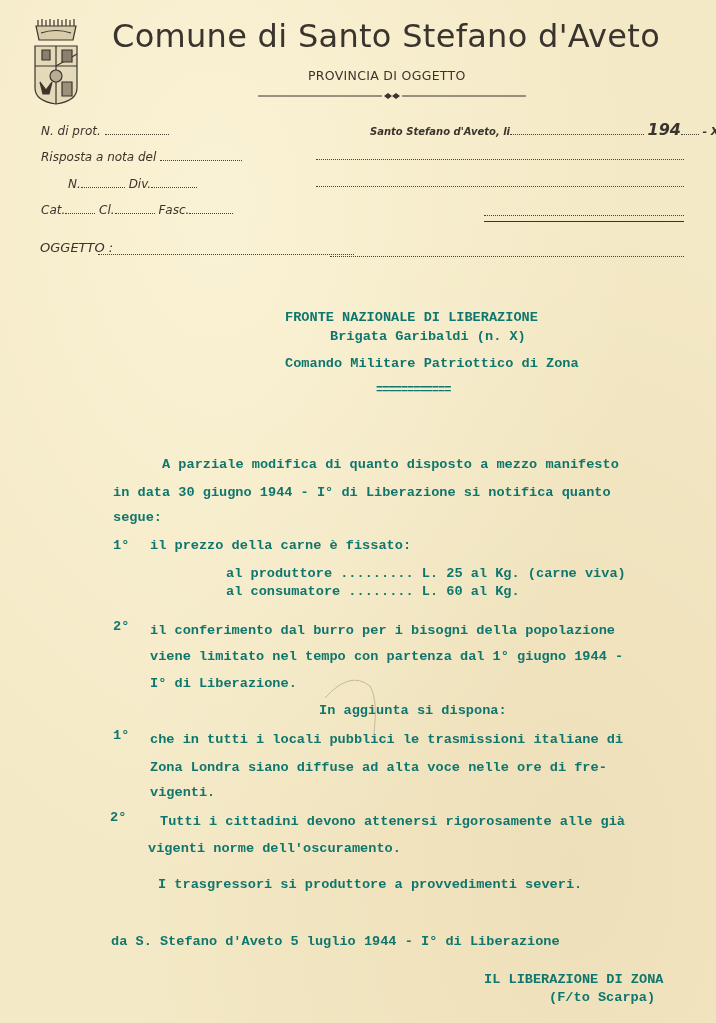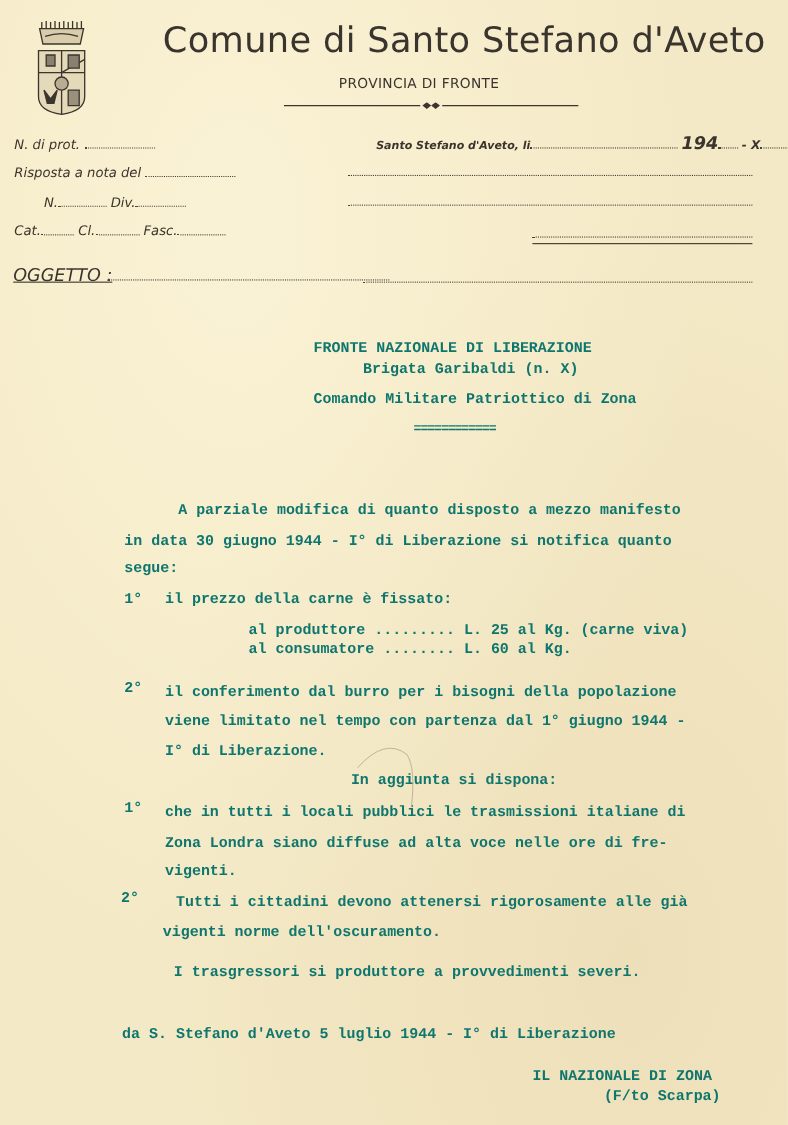--- a/index.html
+++ b/index.html
@@ -16,26 +16,26 @@
         radial-gradient(ellipse at 80% 85%, rgba(225,205,160,0.35), rgba(225,205,160,0) 55%),
         #f4e9c6;
     }
     .abs { position: absolute; }
     .sans { font-family: "DejaVu Sans", sans-serif; }
     .mono { font-family: "Liberation Mono", "DejaVu Sans Mono", monospace; font-weight: bold; color: #0f766e; }
     .ital { font-family: "DejaVu Sans", sans-serif; font-style: italic; color: #3a342c; }
 
     
     .crest { left: 32px; top: 16px; width: 48px; height: 90px; }
-    .title { left: 112px; top: 17px; font-size: 32px; letter-spacing: 0.3px; color: #3a342e; font-weight: normal; white-space: nowrap; margin-left: 36px; }
+    .title { left: 112px; top: 17px; font-size: 32px; letter-spacing: 0.3px; color: #3a342e; font-weight: normal; white-space: nowrap; }
     .province { left: 308px; top: 68px; font-size: 12.5px; color: #3a342e; letter-spacing: 0.3px; white-space: nowrap; }
     .ornament { left: 258px; top: 93px; width: 268px; height: 6px; }
 
     
-    .field { font-size: 12px; white-space: nowrap; }
+    .field { font-size: 12px; white-space: nowrap; margin-left: 28px; }
     .dots { display: inline-block; border-bottom: 1px dotted #4a4238; vertical-align: baseline; height: 1px; }
     .rule { position: absolute; border-top: 1px dotted #4a4238; height: 0; }
     .solid { position: absolute; border-top: 1.5px solid #3a342c; height: 0; }
 
     
     .t { font-size: 13.6px; white-space: pre; line-height: 1; }
   </style>
 </head>
 <body>
 <div class="paper"></div>
@@ -51,21 +51,21 @@
     <path d="M3 50 H45 M24 30 V88"></path>
     <path d="M24 50 L45 38"></path>
     <circle cx="24" cy="60" r="6" fill="#b8ad92"></circle>
     <path d="M10 34 h8 v10 h-8z M30 34 h10 v12 h-10z" fill="#8a8070"></path>
     <path d="M8 66 l6 8 l6 -8 l-3 12 h-6z" fill="#3b352e"></path>
     <path d="M30 66 h10 v14 h-10z" fill="#9a907c"></path>
   </g>
 </svg>
 
 <div class="abs title sans">Comune di Santo Stefano d'Aveto</div>
-<div class="abs province sans">PROVINCIA DI FRONTE</div>
+<div class="abs province sans">PROVINCIA DI OGGETTO</div>
 <svg class="abs ornament" viewBox="0 0 268 6">
   <line x1="0" y1="3" x2="124" y2="3" stroke="#3b352e" stroke-width="1"></line>
   <path d="M126 3 l4 -3 l4 3 l-4 3z M134 3 l4 -3 l4 3 l-4 3z" fill="#3b352e"></path>
   <line x1="144" y1="3" x2="268" y2="3" stroke="#3b352e" stroke-width="1"></line>
 </svg>
 
 <div class="abs field ital" style="left:13px; top:124px;">
   <span>N. di prot.</span>
   <span class="dots" style="width:64px;"></span>
 </div>
@@ -75,21 +75,21 @@
 </div>
 <div class="abs field ital" style="left:40px; top:177px;">
   <span>N.</span><span class="dots" style="width:44px;"></span>
   <span>Div.</span><span class="dots" style="width:46px;"></span>
 </div>
 <div class="abs field ital" style="left:13px; top:203px;">
   <span>Cat.</span><span class="dots" style="width:30px;"></span>
   <span>Cl.</span><span class="dots" style="width:40px;"></span>
   <span>Fasc.</span><span class="dots" style="width:44px;"></span>
 </div>
-<div class="abs field ital" style="left:12px; top:240px; font-size:16px;text-decoration:underline;">
+<div class="abs field ital" style="left:12px; top:240px; font-size:13px;">
   <span>OGGETTO :</span>
 </div>
 <div class="rule" style="left:98px; top:254px; width:256px;"></div>
 
 <div class="abs field ital" style="left:342px; top:120px; font-size:10px; font-weight:bold;">
   <span>Santo Stefano d'Aveto, li</span><span class="dots" style="width:134px;"></span>
   <span style="font-size:16px;">194</span><span class="dots" style="width:18px;"></span>
   <span style="font-size:11px;">- X</span><span class="dots" style="width:30px;"></span>
 </div>
 <div class="rule" style="left:316px; top:159px; width:368px;"></div>
@@ -124,18 +124,18 @@
 <div class="abs t mono" style="left:150px; top:761px;">Zona Londra siano diffuse ad alta voce nelle ore di fre-</div>
 <div class="abs t mono" style="left:150px; top:786px;">vigenti.</div>
 
 <div class="abs t mono" style="left:110px; top:811px;">2°</div>
 <div class="abs t mono" style="left:148px; top:815px;margin-left:12px;">Tutti i cittadini devono attenersi rigorosamente alle già</div>
 <div class="abs t mono" style="left:148px; top:842px;">vigenti norme dell'oscuramento.</div>
 
 <div class="abs t mono" style="left:158px; top:878px;">I trasgressori si produttore a provvedimenti severi.</div>
 
 <div class="abs t mono" style="left:111px; top:935px;">da S. Stefano d'Aveto 5 luglio 1944 - I° di Liberazione</div>
-<div class="abs t mono" style="left:484px; top:973px;">IL NAZIONALE DI ZONA</div>
+<div class="abs t mono" style="left:484px; top:973px;">IL LIBERAZIONE DI ZONA</div>
 <div class="abs t mono" style="left:549px; top:991px;">(F/to Scarpa)</div>
 
 <svg class="abs" style="left:320px; top:676px; width:70px; height:60px;" viewBox="0 0 70 60">
   <path d="M5 22 Q30 -6 50 10 Q58 22 54 58" fill="none" stroke="#b8ac90" stroke-width="0.8"></path>
 </svg>
 
 </body></html>

